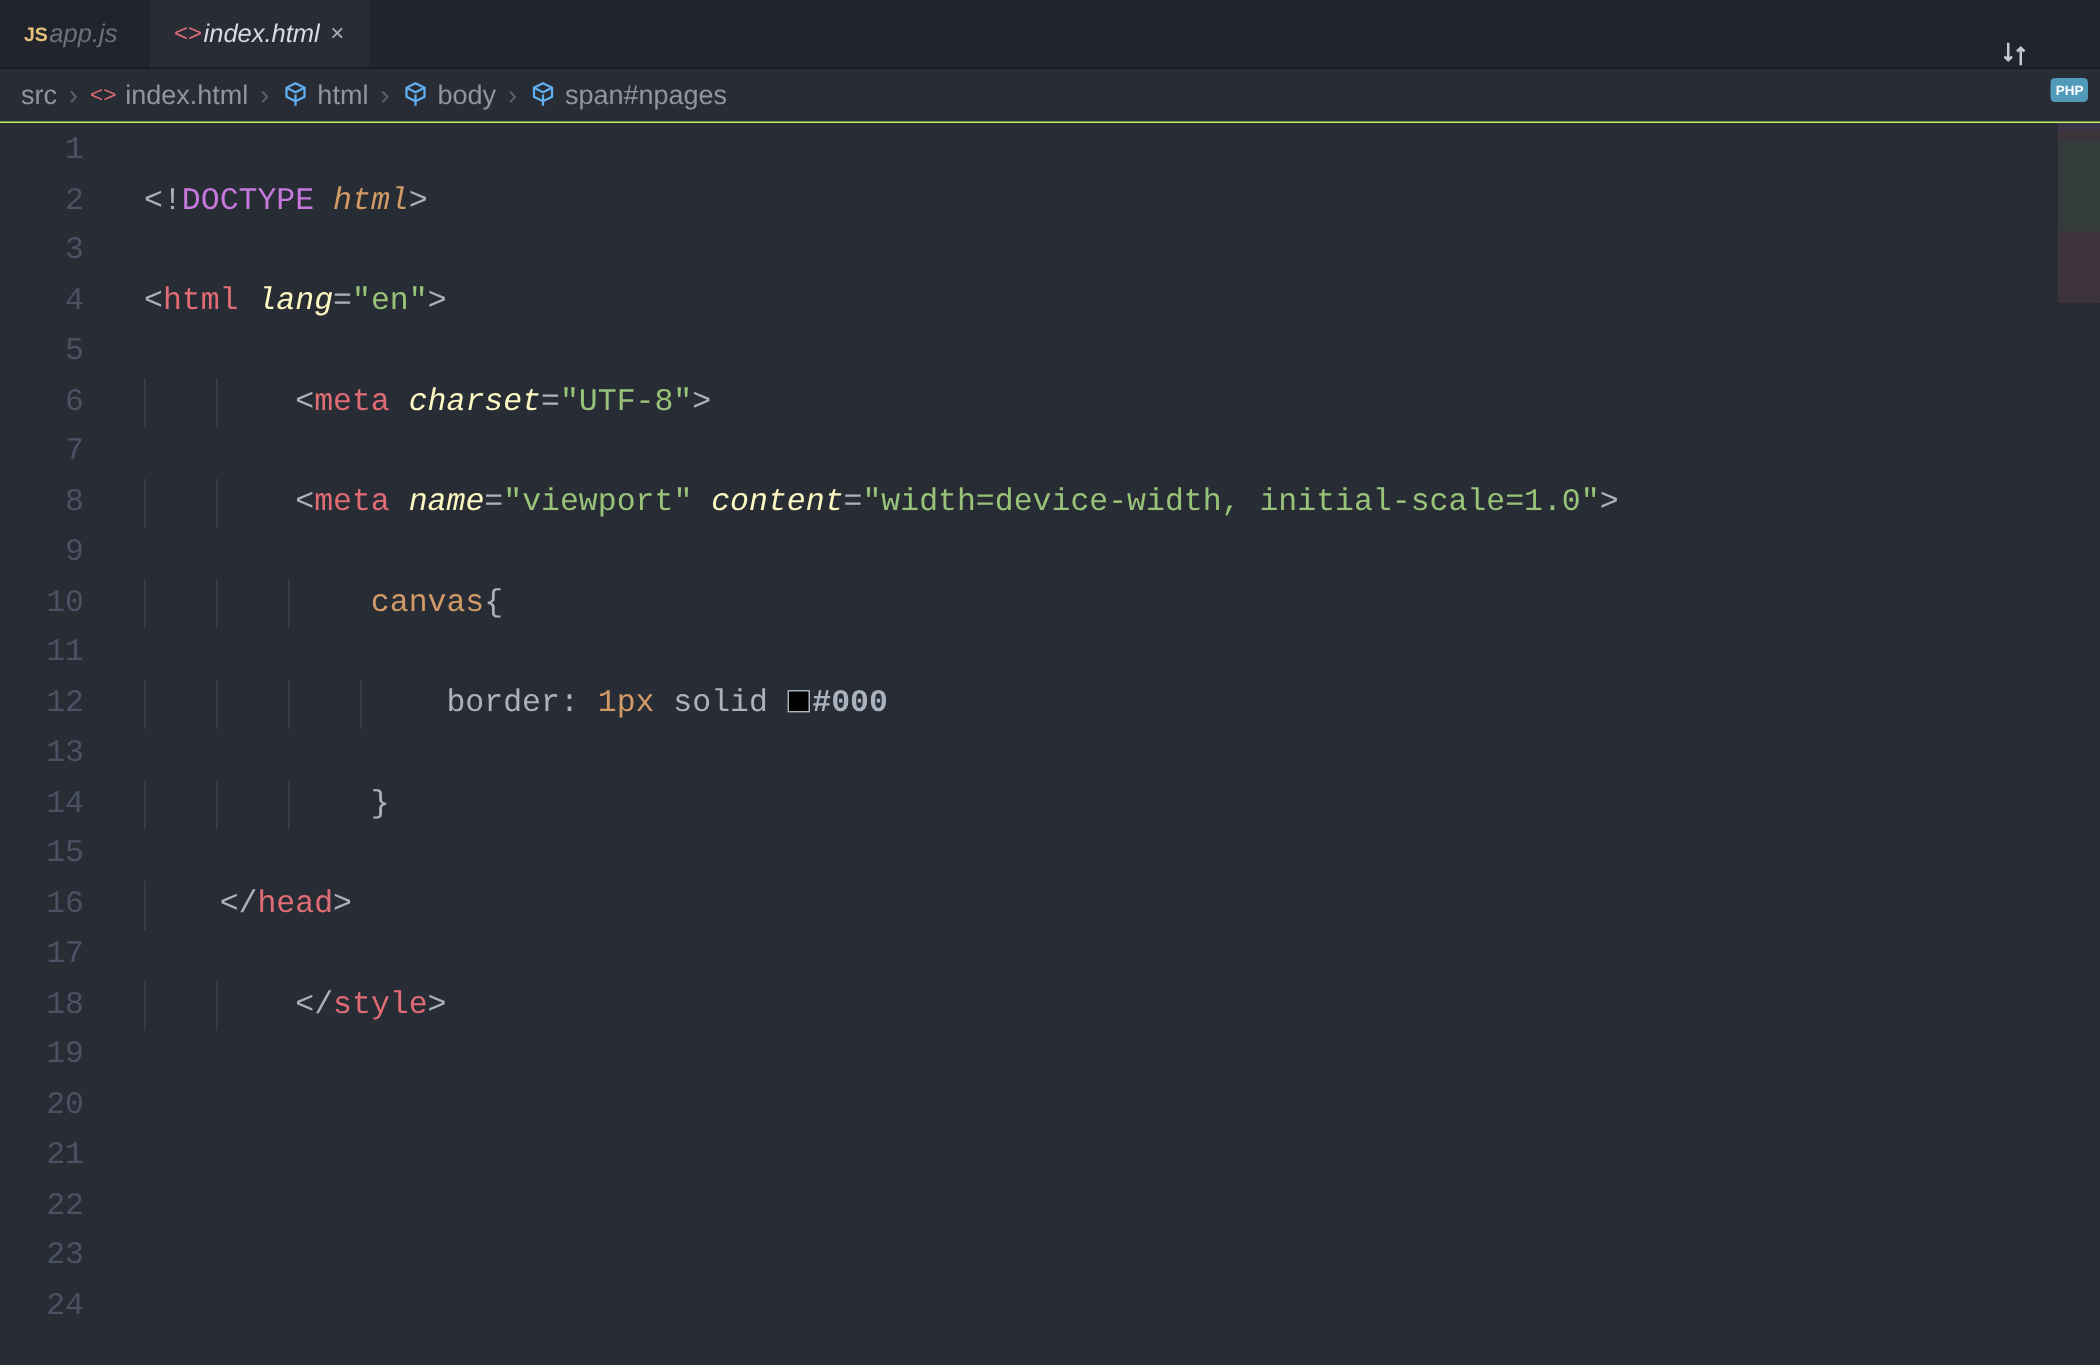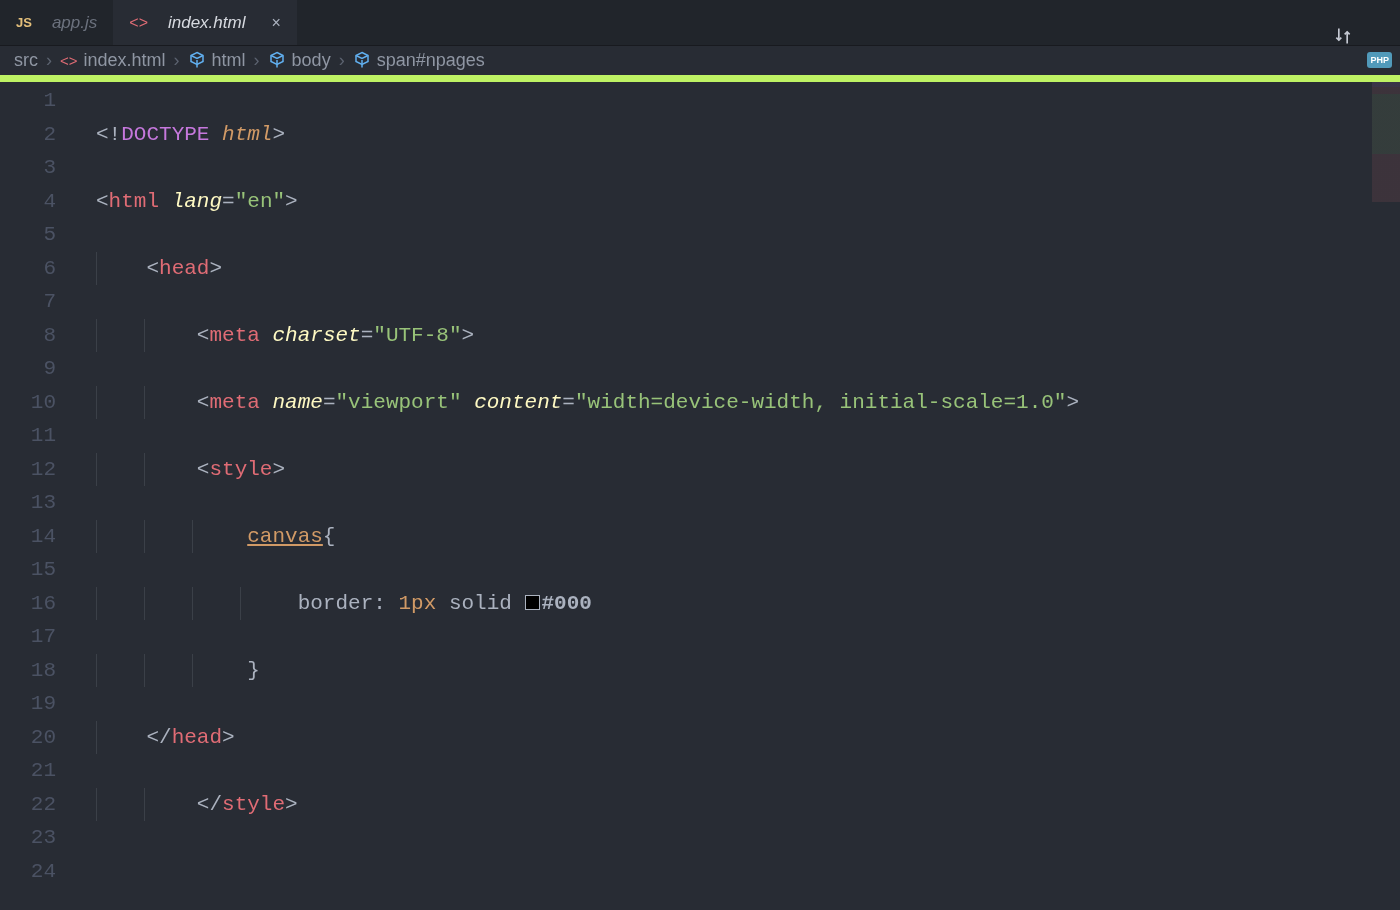--- a/index.html
+++ b/index.html
@@ -18,21 +18,21 @@
   .tabbar {
     display: flex;
     align-items: stretch;
     height: 46px;
     background: #21252b;
     border-bottom: 1px solid #181a1f;
   }
   .tab {
     display: flex;
     align-items: center;
-    gap: 20px;
+    gap: 1px;
     padding: 0 16px;
     background: #21252b;
     color: #6b717d;
     font-size: 17px;
     cursor: pointer;
     min-width: 100px;
     font-style: italic;
   }
   .tab.active {
     background: #282c34;
@@ -65,21 +65,21 @@
 
   
   .breadcrumbs {
     display: flex;
     align-items: center;
     height: 36px;
     padding: 0 14px;
     background: #282c34;
     color: #8f96a3;
     font-size: 18px;
-    border-bottom: 7px solid #bef264;
+    border-bottom: 1px solid #bef264;
   }
   .breadcrumbs .sep { margin: 0 8px; color: #5c6370; }
   .breadcrumbs .bc-icon-html { color: #e06c75; font-size: 15px; margin-right:6px;}
   .breadcrumbs .bc-icon-cube { color: #61afef; margin-right:6px; display:inline-block;}
   .breadcrumbs .bc-icon-cube svg{width:18px;height:18px;vertical-align:-3px;}
 
   
   .editor {
     display: flex;
     background: #282c34;
@@ -111,21 +111,21 @@
     width:1px;
     background:#3b4048;
   }
 
   
   .punc   { color: #abb2bf; }
   .tag    { color: #e06c75; }
   .attr   { color: #fef9c3; font-style: italic; }
   .str    { color: #98c379; }
   .text   { color: #abb2bf; }
-  .sel    { color: #d19a66; text-decoration: underline; }
+  .sel    { color: #d19a66; }
   .prop   { color: #abb2bf; }
   .num    { color: #d19a66; }
   .hex    { color: #abb2bf; font-weight: bold; }
   .doctype{ color: #c678dd; }
   .dchtml { color: #d19a66; font-style: italic;}
 
   .colorbox {
     display:inline-block;
     width:15px;height:15px;
     border:1px solid #abb2bf;
@@ -223,24 +223,22 @@
       <div>20</div>
       <div>21</div>
       <div>22</div>
       <div>23</div>
       <div>24</div>
   </div>
 
   <div class="code">
 <div class="line"><span class="punc">&lt;!</span><span class="doctype">DOCTYPE</span><span> </span><span class="dchtml">html</span><span class="punc">&gt;</span></div>
 <div class="line"><span class="punc">&lt;</span><span class="tag">html</span> <span class="attr">lang</span><span class="punc">=</span><span class="str">"en"</span><span class="punc">&gt;</span></div>
-<div class="line"><span class="indent-guide" style="left:0px"></span>    <span class="punc">&lt;</span><span class="tag">head</span><span class="punc">&gt;</span></div>
 <div class="line"><span class="indent-guide" style="left:0px"></span><span class="indent-guide" style="left:48px"></span>        <span class="punc">&lt;</span><span class="tag">meta</span> <span class="attr">charset</span><span class="punc">=</span><span class="str">"UTF-8"</span><span class="punc">&gt;</span></div>
 <div class="line"><span class="indent-guide" style="left:0px"></span><span class="indent-guide" style="left:48px"></span>        <span class="punc">&lt;</span><span class="tag">meta</span> <span class="attr">name</span><span class="punc">=</span><span class="str">"viewport"</span> <span class="attr">content</span><span class="punc">=</span><span class="str">"width=device-width, initial-scale=1.0"</span><span class="punc">&gt;</span></div>
-<div class="line"><span class="indent-guide" style="left:0px"></span><span class="indent-guide" style="left:48px"></span>        <span class="punc">&lt;</span><span class="tag">style</span><span class="punc">&gt;</span></div>
 <div class="line"><span class="indent-guide" style="left:0px"></span><span class="indent-guide" style="left:48px"></span><span class="indent-guide" style="left:96px"></span>            <span class="sel">canvas</span><span class="punc">{</span></div>
 <div class="line"><span class="indent-guide" style="left:0px"></span><span class="indent-guide" style="left:48px"></span><span class="indent-guide" style="left:96px"></span><span class="indent-guide" style="left:144px"></span>                <span class="prop">border</span><span class="punc">: </span><span class="num">1px</span><span class="text"> solid </span><span class="colorbox"></span><span class="hex">#000</span></div>
 <div class="line"><span class="indent-guide" style="left:0px"></span><span class="indent-guide" style="left:48px"></span><span class="indent-guide" style="left:96px"></span>            <span class="punc">}</span></div>
 <div class="line"><span class="indent-guide" style="left:0px"></span>    <span class="punc">&lt;/</span><span class="tag">head</span><span class="punc">&gt;</span></div>
 <div class="line"><span class="indent-guide" style="left:0px"></span><span class="indent-guide" style="left:48px"></span>        <span class="punc">&lt;/</span><span class="tag">style</span><span class="punc">&gt;</span></div>
 
 
 
 
 

